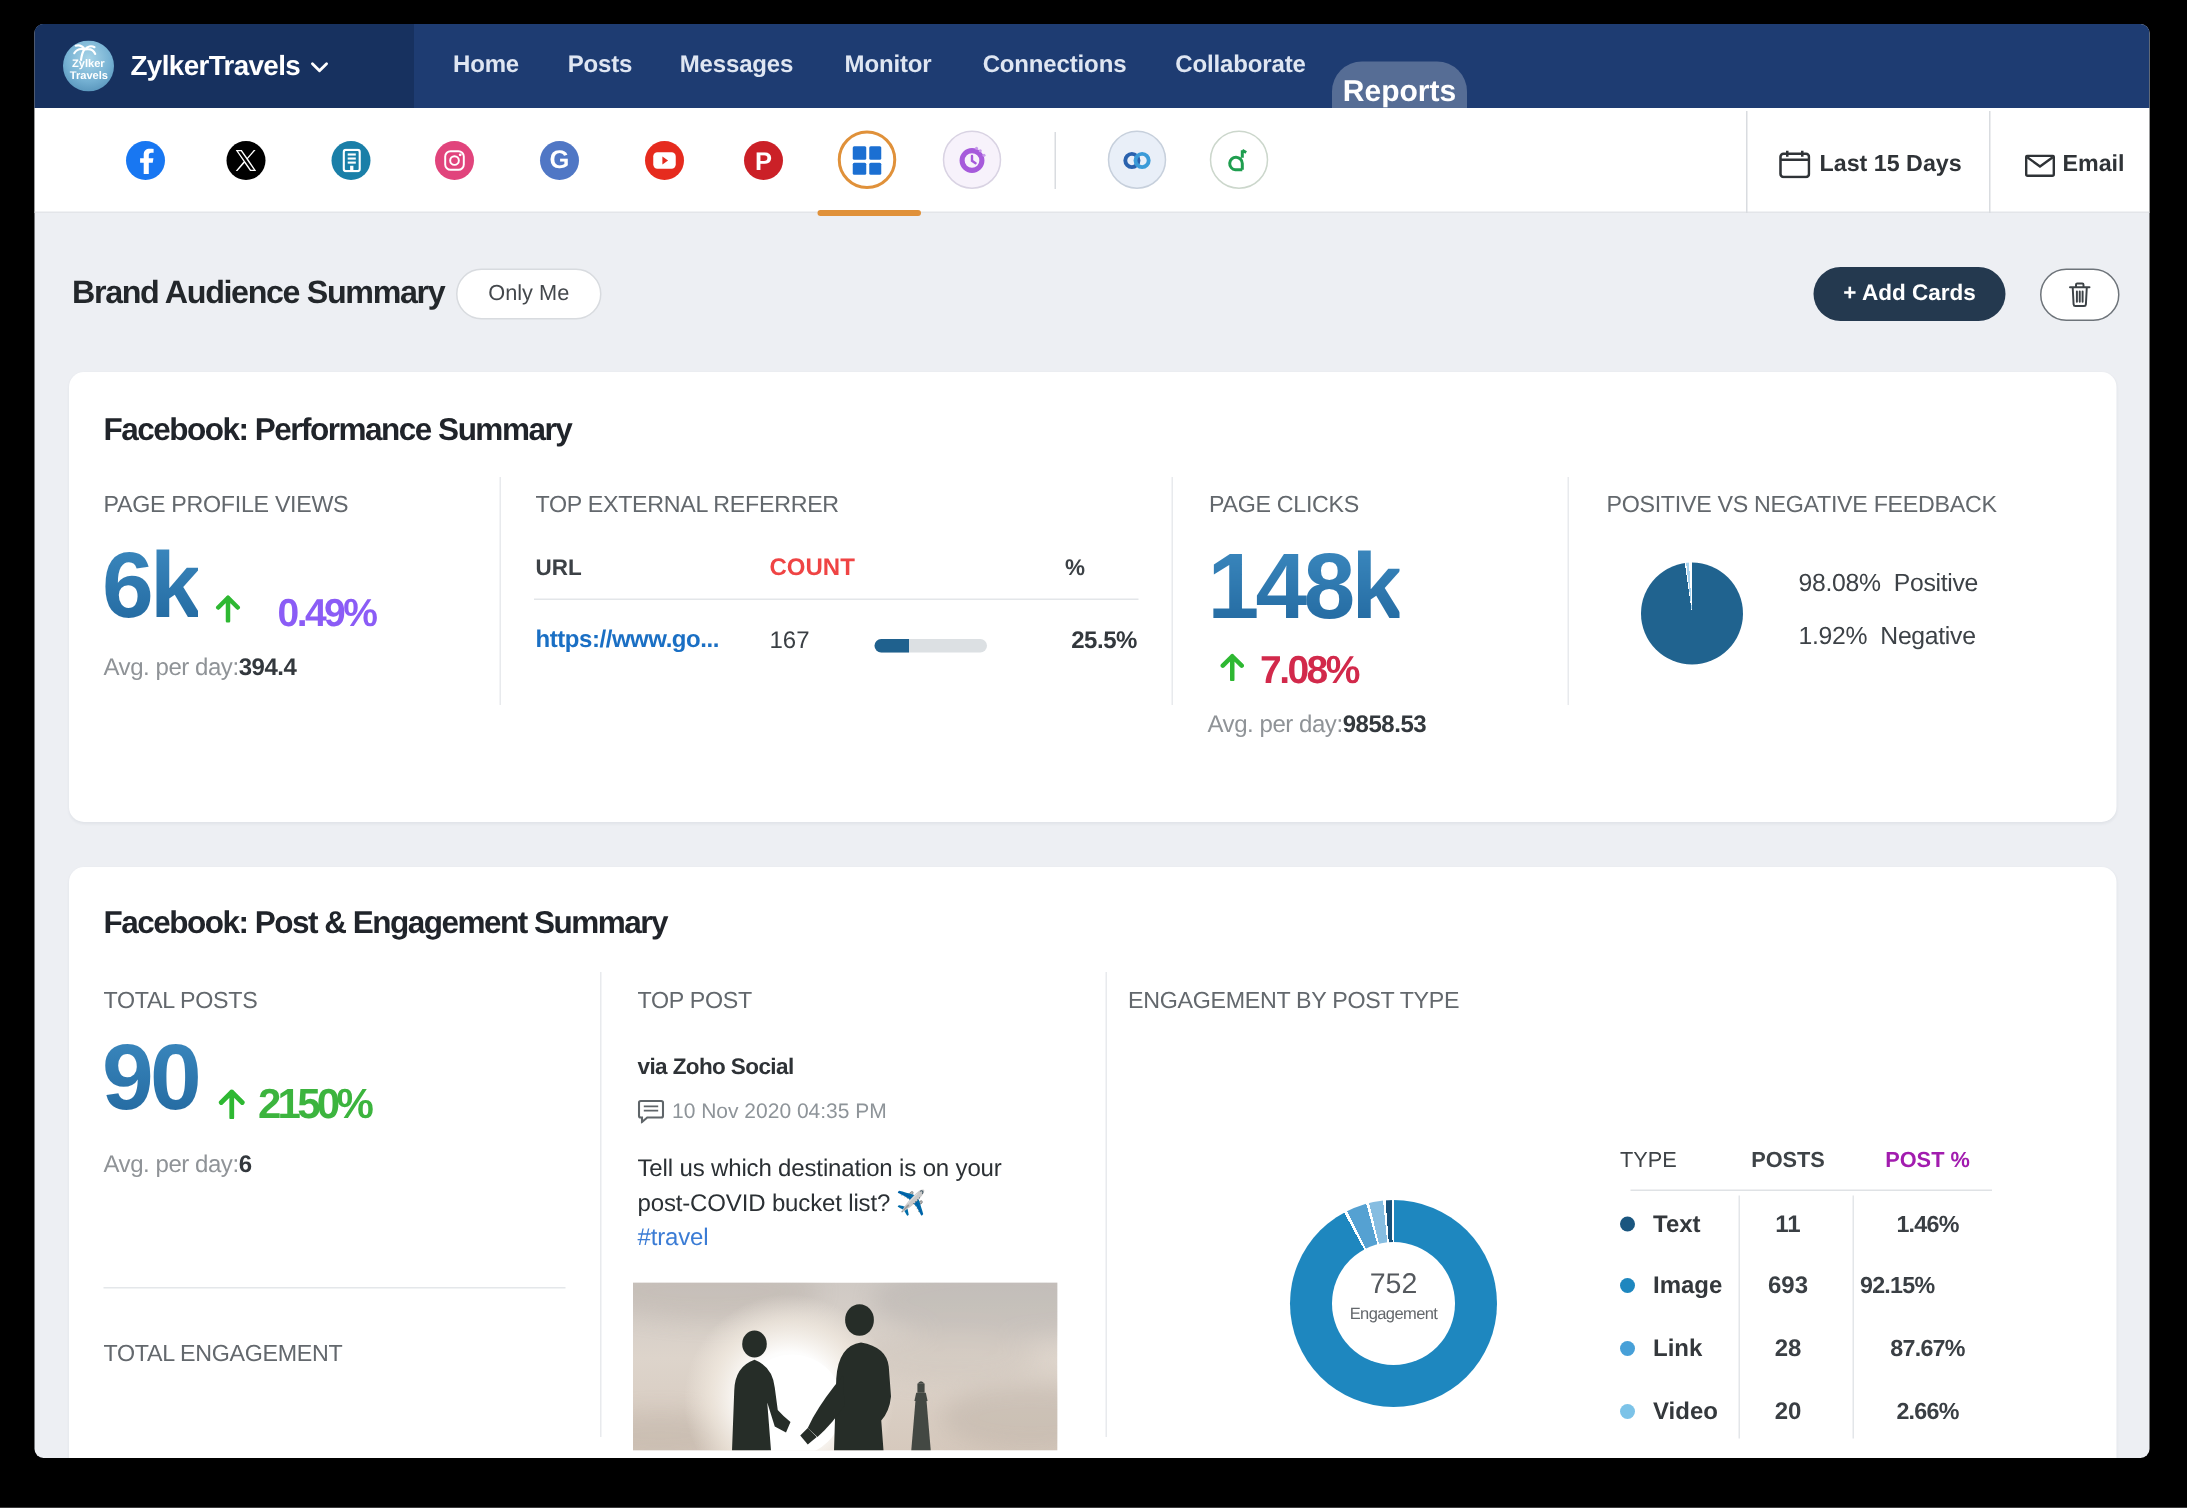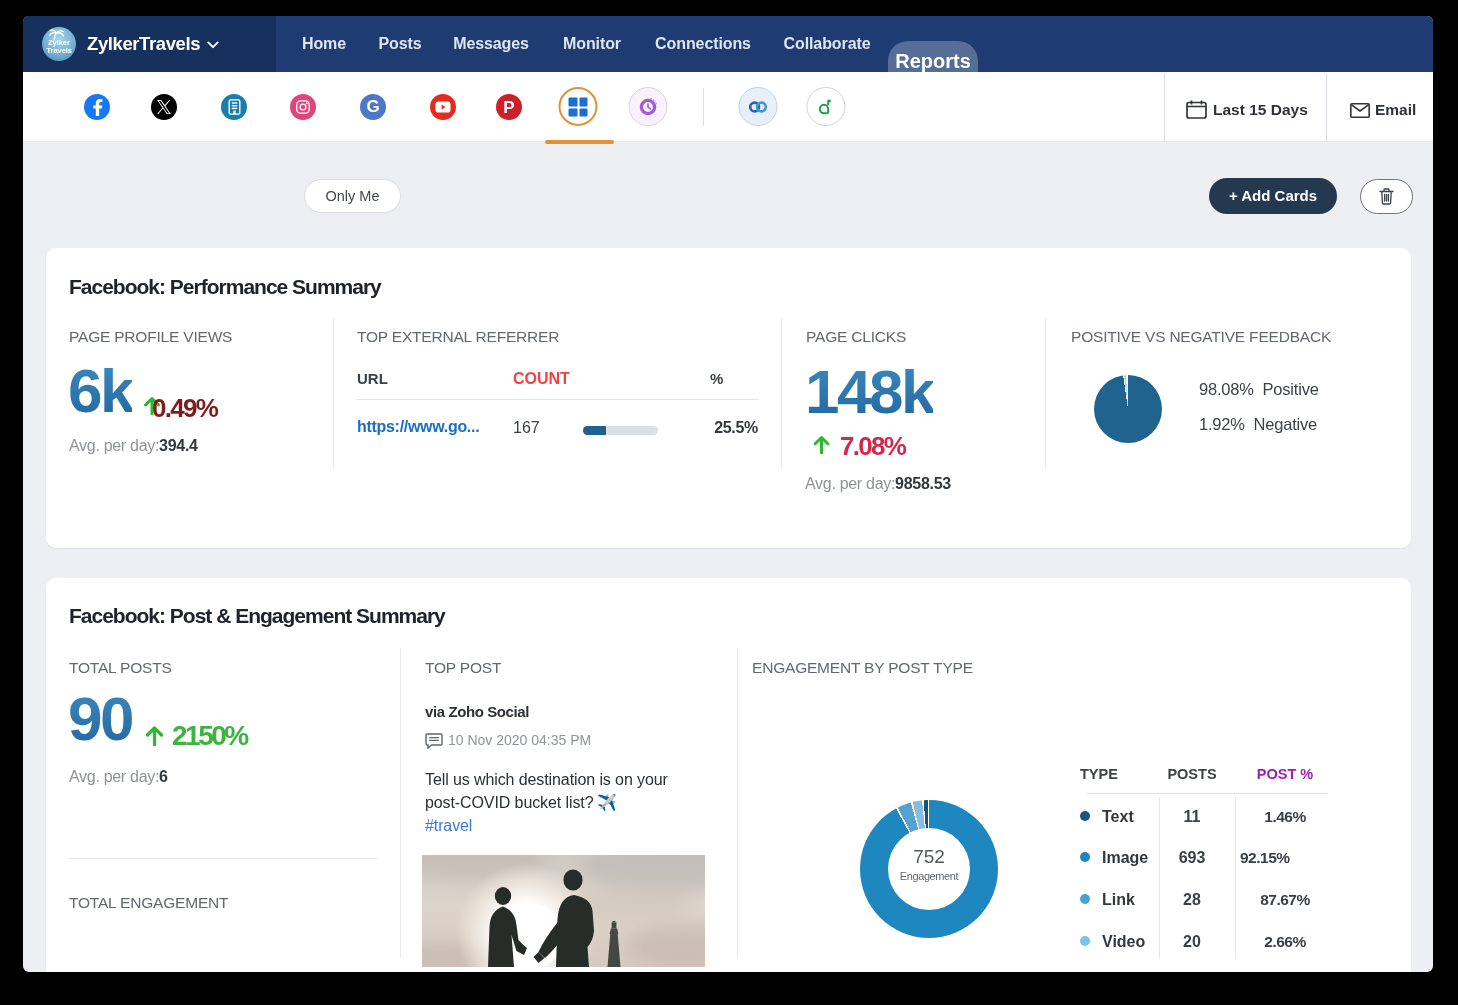--- a/index.html
+++ b/index.html
@@ -164,39 +164,40 @@
       <rect x="1" y="2.5" width="19" height="15.5" rx="2" fill="none" stroke="#2f3337" stroke-width="1.7"></rect>
       <path d="M5.5 0.5 v4 M15.5 0.5 v4 M1 6.5 h19" stroke="#2f3337" stroke-width="1.7" fill="none"></path>
     </svg>
   <div class="hdrbtn" style="left:1190px;line-height:70px">Last 15 Days</div>
   <svg class="abs" style="left:1327px;top:87px" width="20" height="15" viewBox="0 0 20 15">
       <rect x="0.8" y="0.8" width="18.4" height="13.4" rx="1" fill="none" stroke="#2f3337" stroke-width="1.6"></rect>
       <path d="M1.5 1.8 L10 8 L18.5 1.8" stroke="#2f3337" stroke-width="1.6" fill="none"></path>
     </svg>
   <div class="hdrbtn" style="left:1352px;line-height:70px">Email</div>
 
+  <div class="sechead">Brand Audience Summary</div>
   <div class="onlyme">Only Me</div>
   <div class="addcards">+ Add Cards</div>
   <div class="trashbtn"></div>
   <svg class="abs" style="left:1356px;top:172px" width="15" height="17" viewBox="0 0 15 17">
       <path d="M1 3.5 h13 M5 3.5 V1.8 a0.8 0.8 0 0 1 0.8-0.8 h3.4 a0.8 0.8 0 0 1 0.8 0.8 V3.5 M2.8 3.5 l0.6 11.4 a1.2 1.2 0 0 0 1.2 1.1 h5.8 a1.2 1.2 0 0 0 1.2-1.1 L12.2 3.5 M5.6 6.3 v6.8 M7.5 6.3 v6.8 M9.4 6.3 v6.8" stroke="#3c4246" stroke-width="1.3" fill="none" stroke-linecap="round"></path>
     </svg>
 
   <div class="card card1">
     <div class="cardtitle" style="top:27px">Facebook: Performance Summary</div>
     <div class="cdiv" style="left:287px;top:70px;height:152px"></div>
     <div class="cdiv" style="left:735px;top:70px;height:152px"></div>
     <div class="cdiv" style="left:999px;top:70px;height:152px"></div>
 
     <div class="collabel" style="left:23px;top:80px">PAGE PROFILE VIEWS</div>
     <div class="bignum" style="left:22px;top:106px">6k</div>
     <svg class="abs" style="left:97px;top:148px" width="18" height="19" viewBox="0 0 18 19">
         <path d="M9 18 V2.5 M2.5 9 L9 2.5 L15.5 9" stroke="#2eb832" stroke-width="3" fill="none" stroke-linecap="round" stroke-linejoin="round"></path>
       </svg>
-    <div class="pct" style="left:106px;top:145px;color:#7f1d1d">0.49%</div>
+    <div class="pct" style="left:139px;top:145px;color:#8b5cf6">0.49%</div>
     <div class="avg" style="left:23px;top:189px">Avg. per day:<b>394.4</b></div>
 
     <div class="collabel" style="left:311px;top:80px">TOP EXTERNAL REFERRER</div>
     <div class="abs" style="left:311px;top:122px;font-size:15px;font-weight:600;color:#3c4146">URL</div>
     <div class="abs" style="left:467px;top:122px;font-size:16px;font-weight:600;color:#ef4444">COUNT</div>
     <div class="abs" style="left:664px;top:122px;font-size:15px;font-weight:600;color:#3c4146">%</div>
     <div class="abs" style="left:310px;top:151px;width:403px;height:1px;background:#e3e6e9"></div>
     <div class="abs" style="left:311px;top:170px;font-size:16px;letter-spacing:-0.3px;font-weight:700;color:#1a6fc4">https://www.go...</div>
     <div class="abs" style="left:467px;top:171px;font-size:16px;color:#3a3f44">167</div>
     <div class="abs" style="left:537px;top:178px;width:75px;height:9px;border-radius:4.5px;background:#dce0e3"></div>
@@ -280,21 +281,21 @@
         <path d="M189.6 67.5 q2.4-3.4 4.8 0 z"></path>
       </g>
     </svg>
 
     <div class="collabel" style="left:706px;top:81px">ENGAGEMENT BY POST TYPE</div>
     <div class="abs" style="left:814px;top:222px;width:138px;height:138px;border-radius:50%;background:conic-gradient(#1e87bf 0deg 331.5deg,#fff 331.5deg 333.2deg,#55a1d2 333.2deg 344.7deg,#fff 344.7deg 346.3deg,#86bde1 346.3deg 354.2deg,#fff 354.2deg 355.6deg,#17527c 355.6deg 359.1deg,#fff 359.1deg 360deg)"></div>
     <div class="abs" style="left:842px;top:250px;width:82px;height:82px;border-radius:50%;background:#fff"></div>
     <div class="abs" style="left:833px;top:268px;width:100px;text-align:center;font-size:19px;color:#55595e">752</div>
     <div class="abs" style="left:833px;top:292px;width:100px;text-align:center;font-size:11px;letter-spacing:-0.4px;color:#64686c">Engagement</div>
 
-    <div class="abs" style="left:1034px;top:188px;font-size:14.5px;font-weight:700;color:#3e4347">TYPE</div>
+    <div class="abs" style="left:1034px;top:188px;font-size:14.5px;font-weight:400;color:#3e4347">TYPE</div>
     <div class="abs" style="left:1101px;top:188px;width:90px;text-align:center;font-size:14.5px;font-weight:600;color:#3e4347">POSTS</div>
     <div class="abs" style="left:1194px;top:188px;width:90px;text-align:center;font-size:14.5px;font-weight:600;color:#a21caf">POST %</div>
     <div class="abs" style="left:1041px;top:215px;width:241px;height:1px;background:#dfe2e5"></div>
     <div class="cdiv" style="left:1113px;top:219px;height:162px;background:#e3e6e9"></div>
     <div class="cdiv" style="left:1189px;top:219px;height:162px;background:#e3e6e9"></div>
 
     <div class="abs" style="left:1034px;top:233px;width:10px;height:10px;border-radius:50%;background:#1a567f"></div>
     <div class="abs" style="left:1056px;top:230px;font-size:16px;font-weight:600;color:#34383c">Text</div>
     <div class="abs" style="left:1106px;top:230px;width:80px;text-align:center;font-size:16px;font-weight:600;color:#3a3f44">11</div>
     <div class="abs" style="left:1194px;top:230px;width:90px;text-align:center;font-size:15.5px;letter-spacing:-0.5px;font-weight:600;color:#3a3f44">1.46%</div>

